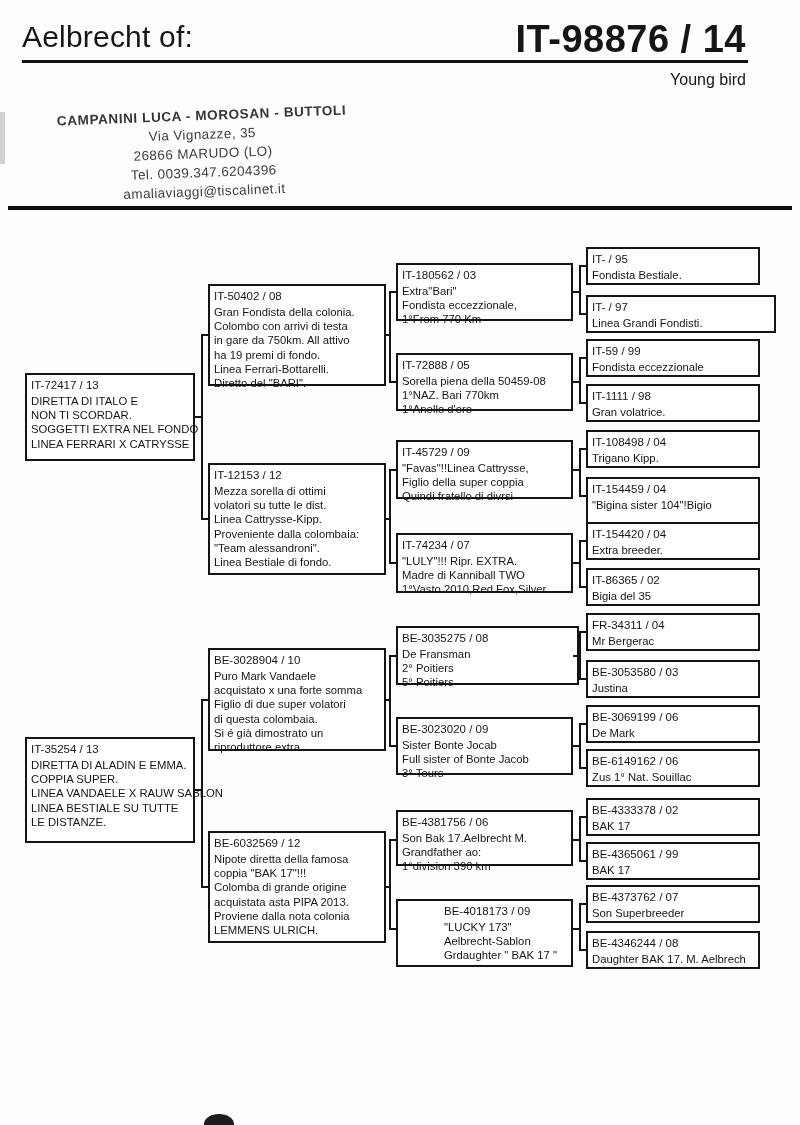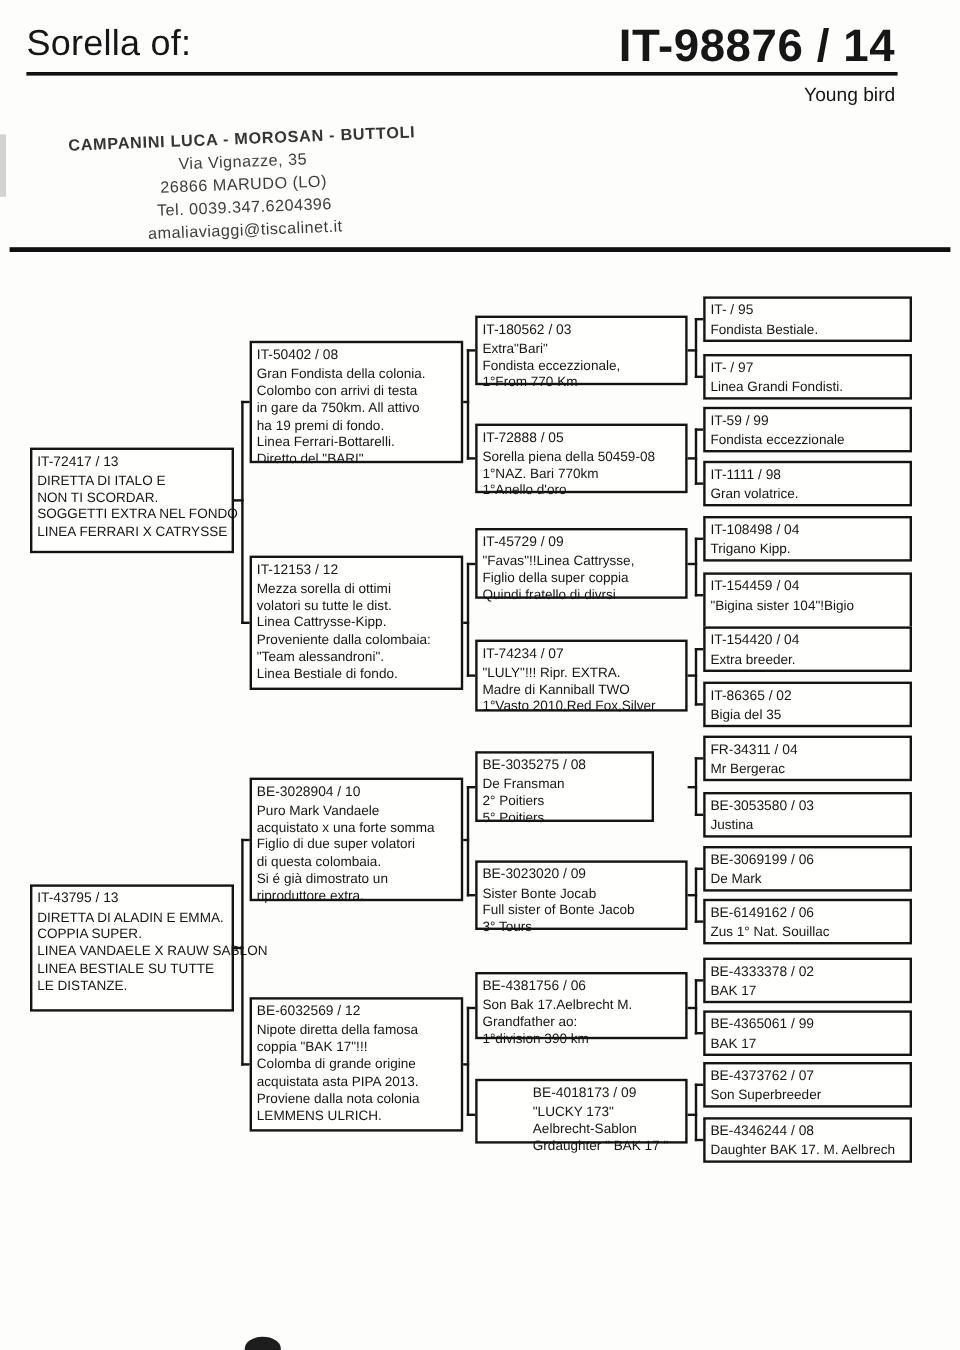--- a/index.html
+++ b/index.html
@@ -33,21 +33,21 @@
   .pline{position:absolute;background:#141414;}
   
   .edge-artifact{position:absolute;left:0;top:112px;width:5px;height:52px;background:#d2d2d2;}
   .smudge{position:absolute;left:204px;top:1114px;width:30px;height:12px;background:#1d1d1d;border-radius:55% 55% 10% 10%/90% 90% 10% 10%;}
 </style>
 </head>
 <body>
 
 <div class="page">
 
-  <div class="header-title">Sorella of:</div>
+  <div class="header-title">Aelbrecht of:</div>
   <div class="header-ring">IT-98876 / 14</div>
   <div class="header-rule"></div>
   <div class="header-sub">Young bird</div>
 
   <div class="stamp">
     <div class="stamp-line bold">CAMPANINI LUCA - MOROSAN - BUTTOLI</div>
     <div class="stamp-line">Via Vignazze, 35</div>
     <div class="stamp-line">26866 MARUDO (LO)</div>
     <div class="stamp-line">Tel. 0039.347.6204396</div>
     <div class="stamp-line">amaliaviaggi@tiscalinet.it</div>
@@ -57,21 +57,21 @@
 
   <div id="tree">
       <div class="pbox" style="left: 25px; top: 373px; width: 170px; height: 88px;">
         <div class="pbox-id">IT-72417 / 13</div>
         <div class="pbox-text">DIRETTA DI ITALO E
 NON TI SCORDAR.
 SOGGETTI EXTRA NEL FONDO
 LINEA FERRARI X CATRYSSE</div>
       </div>
       <div class="pbox" style="left: 25px; top: 737px; width: 170px; height: 106px;">
-        <div class="pbox-id">IT-43795 / 13</div>
+        <div class="pbox-id">IT-35254 / 13</div>
         <div class="pbox-text">DIRETTA DI ALADIN E EMMA.
 COPPIA SUPER.
 LINEA VANDAELE X RAUW SABLON
 LINEA BESTIALE SU TUTTE
 LE DISTANZE.</div>
       </div>
       <div class="pbox" style="left: 208px; top: 284px; width: 178px; height: 102px;">
         <div class="pbox-id">IT-50402 / 08</div>
         <div class="pbox-text">Gran Fondista della colonia.
 Colombo con arrivi di testa
@@ -124,49 +124,49 @@
         <div class="pbox-text">"Favas"!!Linea Cattrysse,
 Figlio della super coppia
 Quindi fratello di divrsi</div>
       </div>
       <div class="pbox" style="left: 396px; top: 533px; width: 177px; height: 60px;">
         <div class="pbox-id">IT-74234 / 07</div>
         <div class="pbox-text">"LULY"!!! Ripr. EXTRA.
 Madre di Kanniball TWO
 1°Vasto 2010,Red Fox,Silver</div>
       </div>
-      <div class="pbox" style="left: 396px; top: 626px; width: 149px; height: 59px;">
+      <div class="pbox" style="left: 396px; top: 626px; width: 183px; height: 59px;">
         <div class="pbox-id">BE-3035275 / 08</div>
         <div class="pbox-text">De Fransman
 2° Poitiers
 5° Poitiers</div>
       </div>
       <div class="pbox" style="left: 396px; top: 717px; width: 177px; height: 58px;">
         <div class="pbox-id">BE-3023020 / 09</div>
         <div class="pbox-text">Sister Bonte Jocab
 Full sister of Bonte Jacob
 3° Tours</div>
       </div>
       <div class="pbox" style="left: 396px; top: 810px; width: 177px; height: 56px;">
         <div class="pbox-id">BE-4381756 / 06</div>
         <div class="pbox-text">Son Bak 17.Aelbrecht M.
 Grandfather ao:
 1°division 390 km</div>
       </div>
-      <div class="pbox" style="left: 396px; top: 899px; width: 177px; height: 54px; padding-left: 46px;">
+      <div class="pbox" style="left: 396px; top: 899px; width: 177px; height: 68px; padding-left: 46px;">
         <div class="pbox-id">BE-4018173 / 09</div>
         <div class="pbox-text">"LUCKY 173"
 Aelbrecht-Sablon
 Grdaughter " BAK 17 "</div>
       </div>
       <div class="pbox" style="left: 586px; top: 247px; width: 174px; height: 38px;">
         <div class="pbox-id">IT- / 95</div>
         <div class="pbox-text">Fondista Bestiale.</div>
       </div>
-      <div class="pbox" style="left: 586px; top: 295px; width: 174px; height: 38px;">
+      <div class="pbox" style="left: 586px; top: 295px; width: 190px; height: 38px;">
         <div class="pbox-id">IT- / 97</div>
         <div class="pbox-text">Linea Grandi Fondisti.</div>
       </div>
       <div class="pbox" style="left: 586px; top: 339px; width: 174px; height: 38px;">
         <div class="pbox-id">IT-59 / 99</div>
         <div class="pbox-text">Fondista eccezzionale</div>
       </div>
       <div class="pbox" style="left: 586px; top: 384px; width: 174px; height: 38px;">
         <div class="pbox-id">IT-1111 / 98</div>
         <div class="pbox-text">Gran volatrice.</div>

